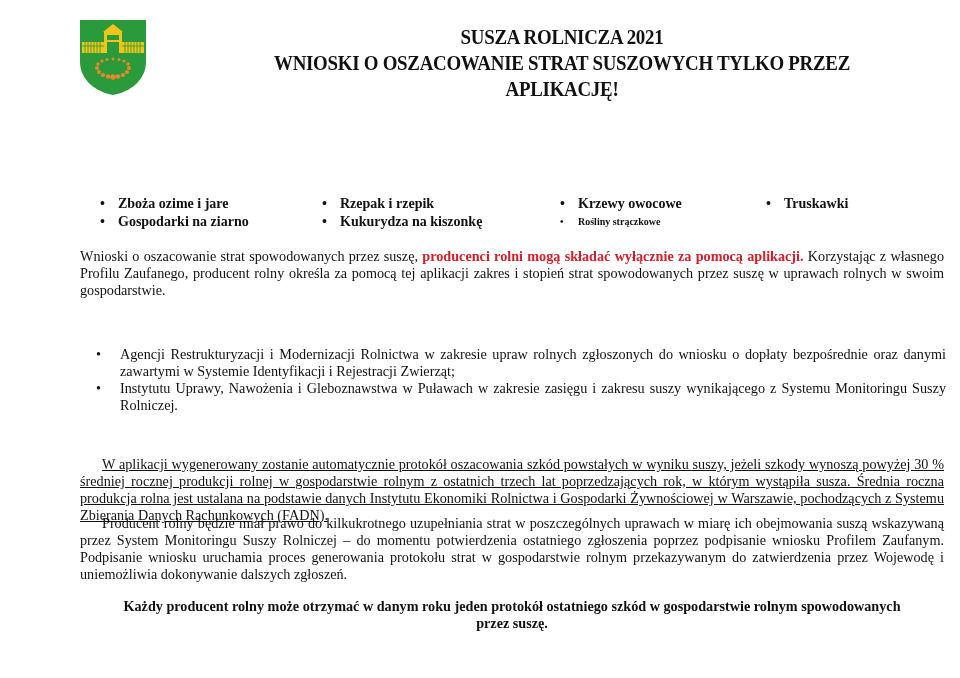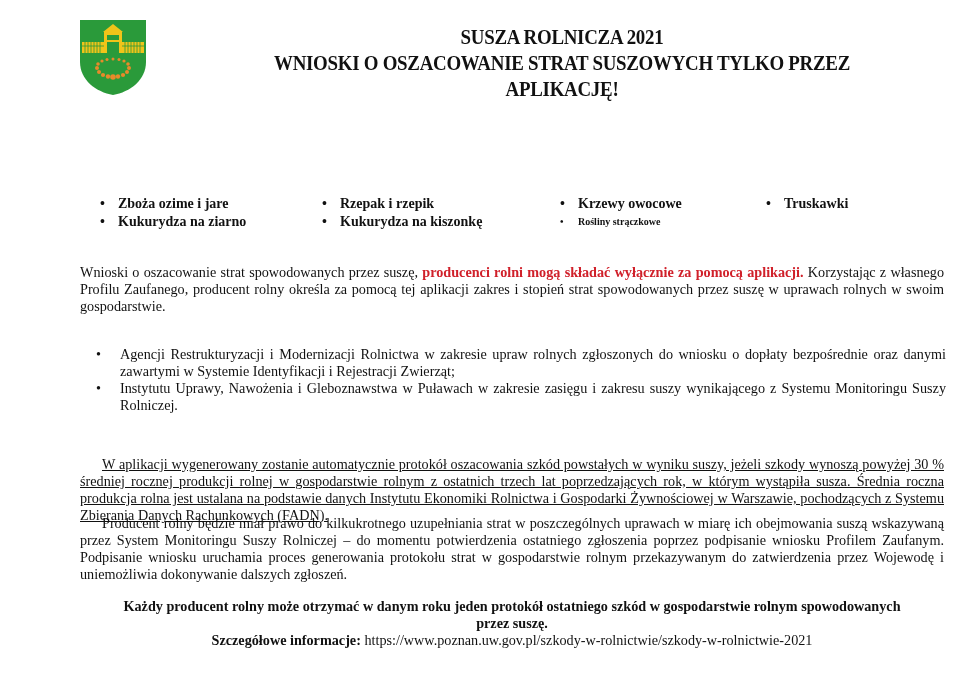--- a/index.html
+++ b/index.html
@@ -23,21 +23,21 @@
   }
   .intro .u { text-decoration: underline; font-size: 14.5px; }
 
   .crops { position: absolute; left: 48px; top: 195px; width: 860px; font-weight: bold; font-size: 14px; line-height: 18px; }
   .crop { position: absolute; white-space: nowrap; }
   .crop .bullet { display: inline-block; width: 18px; }
 
   .body-text { position: absolute; left: 48px; width: 864px; font-size: 14.2px; line-height: 17px; text-align: justify; }
   .body-text .red { color: #d0202a; font-weight: bold; }
   .indent { text-indent: 22px; }
-  .p1 { top: 264px; }
+  .p1 { top: 248px; }
   .p1b { top: 316px; }
   .list { position: absolute; left: 64px; top: 346px; width: 850px; font-size: 14.2px; line-height: 17px; }
   .list .li { position: relative; padding-left: 24px; text-align: justify; margin-bottom: 0; }
   .list .li .dot { position: absolute; left: 0; top: 0; }
   .p2 { top: 456px; text-decoration: underline; }
   .p3 { top: 515px; }
   .final { position: absolute; left: 48px; top: 598px; width: 864px; text-align: center; font-size: 14.2px; line-height: 17px; }
   .final b { font-weight: bold; }
   .final .line { display: block; }
 </style>
@@ -98,21 +98,21 @@
 
   <div class="title">
     <span class="t-line">SUSZA ROLNICZA 2021</span>
     <span class="t-line">WNIOSKI O OSZACOWANIE STRAT SUSZOWYCH TYLKO PRZEZ</span>
     <span class="t-line">APLIKACJĘ!</span>
   </div>
 
 
   <div class="crops">
     <div class="crop" style="left:20px; top:0;"><span class="bullet">•</span><span>Zboża ozime i jare</span></div>
-    <div class="crop" style="left:20px; top:18px;"><span class="bullet">•</span><span>Kukurydza na ziarno</span></div>
+    <div class="crop" style="left:20px; top:18px;"><span class="bullet">•</span><span>Gospodarki na ziarno</span></div>
     <div class="crop" style="left:242px; top:0;"><span class="bullet">•</span><span>Rzepak i rzepik</span></div>
     <div class="crop" style="left:242px; top:18px; font-size:14px;"><span class="bullet">•</span><span>Kukurydza na kiszonkę</span></div>
     <div class="crop" style="left:480px; top:0;"><span class="bullet">•</span><span>Krzewy owocowe</span></div>
     <div class="crop" style="left:480px; top:18px; font-size:10px;"><span class="bullet">•</span><span>Rośliny strączkowe</span></div>
     <div class="crop" style="left:686px; top:0;"><span class="bullet">•</span><span>Truskawki</span></div>
   </div>
 
   <div class="body-text p1">
     <span>Wnioski o oszacowanie strat spowodowanych przez suszę, </span><span class="red">producenci rolni mogą składać wyłącznie za pomocą aplikacji.</span><span> Korzystając z własnego Profilu Zaufanego, producent rolny określa za pomocą tej aplikacji zakres i stopień strat spowodowanych przez suszę w uprawach rolnych w swoim gospodarstwie.</span>
   </div>
@@ -128,15 +128,14 @@
       <span>Instytutu Uprawy, Nawożenia i Gleboznawstwa w Puławach w zakresie zasięgu i zakresu suszy wynikającego z Systemu Monitoringu Suszy Rolniczej.</span>
     </div>
   </div>
 
   <div class="body-text p2 indent">W aplikacji wygenerowany zostanie automatycznie protokół oszacowania szkód powstałych w wyniku suszy, jeżeli szkody wynoszą powyżej 30 % średniej rocznej produkcji rolnej w gospodarstwie rolnym z ostatnich trzech lat poprzedzających rok, w którym wystąpiła susza. Średnia roczna produkcja rolna jest ustalana na podstawie danych Instytutu Ekonomiki Rolnictwa i Gospodarki Żywnościowej w Warszawie, pochodzących z Systemu Zbierania Danych Rachunkowych (FADN).</div>
 
   <div class="body-text p3 indent">Producent rolny będzie miał prawo do kilkukrotnego uzupełniania strat w poszczególnych uprawach w miarę ich obejmowania suszą wskazywaną przez System Monitoringu Suszy Rolniczej – do momentu potwierdzenia ostatniego zgłoszenia poprzez podpisanie wniosku Profilem Zaufanym. Podpisanie wniosku uruchamia proces generowania protokołu strat w gospodarstwie rolnym przekazywanym do zatwierdzenia przez Wojewodę i uniemożliwia dokonywanie dalszych zgłoszeń.</div>
 
   <div class="final">
     <b class="line" style="padding: 0 30px;">Każdy producent rolny może otrzymać w danym roku jeden protokół ostatniego szkód w gospodarstwie rolnym spowodowanych przez suszę.</b>
-    <span class="line"><b>Szczegółowe informacje:</b><span> https://www.poznan.uw.gov.pl/szkody-w-rolnictwie/szkody-w-rolnictwie-2021</span></span>
   </div>
 </div>
 
 </body></html>

